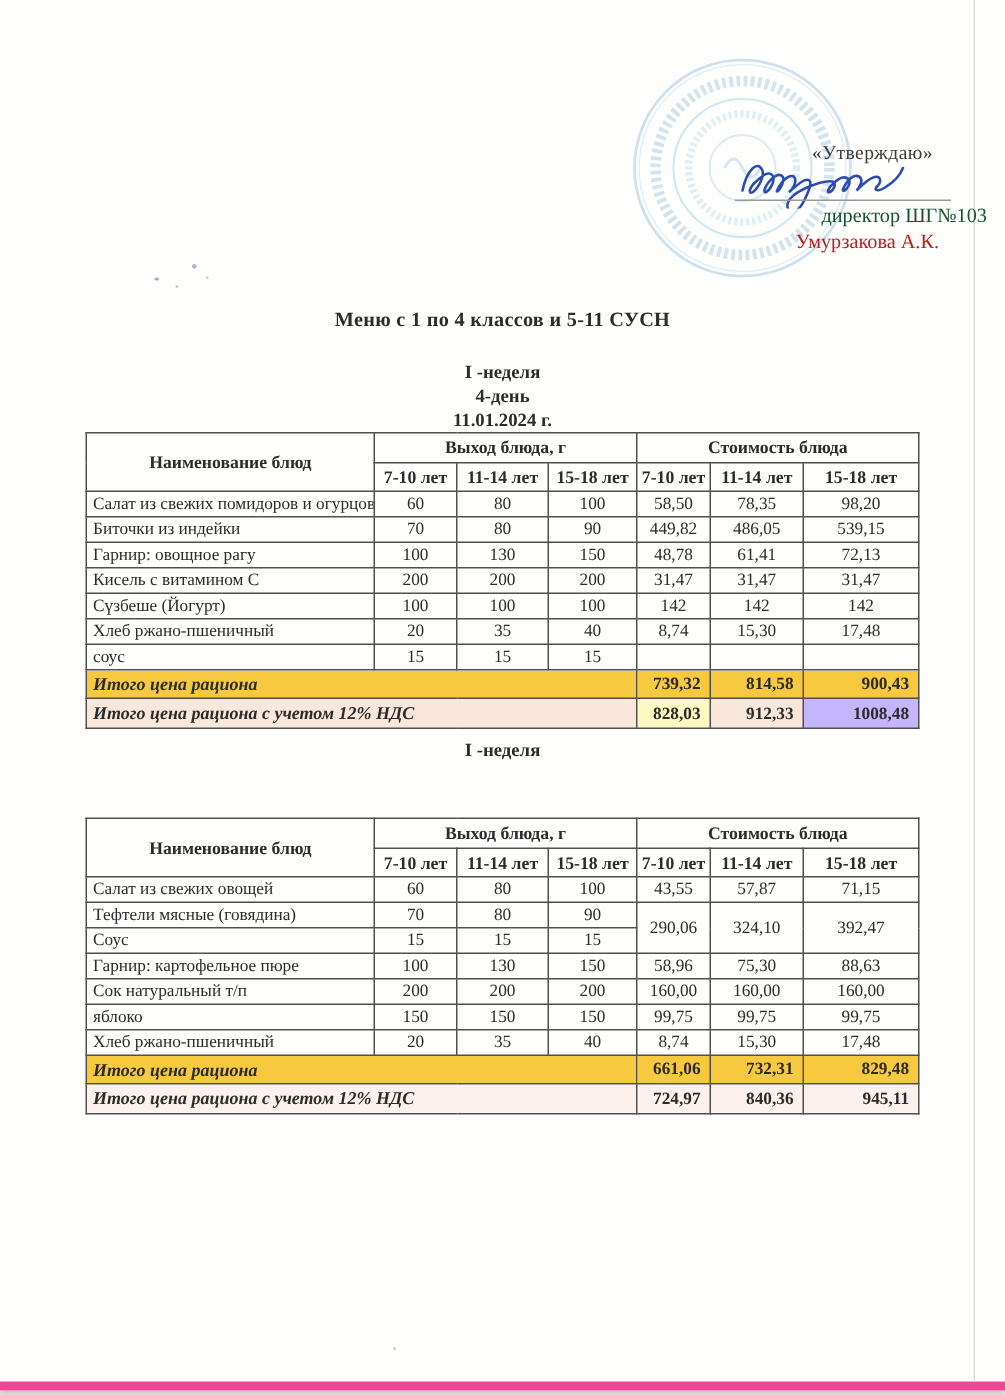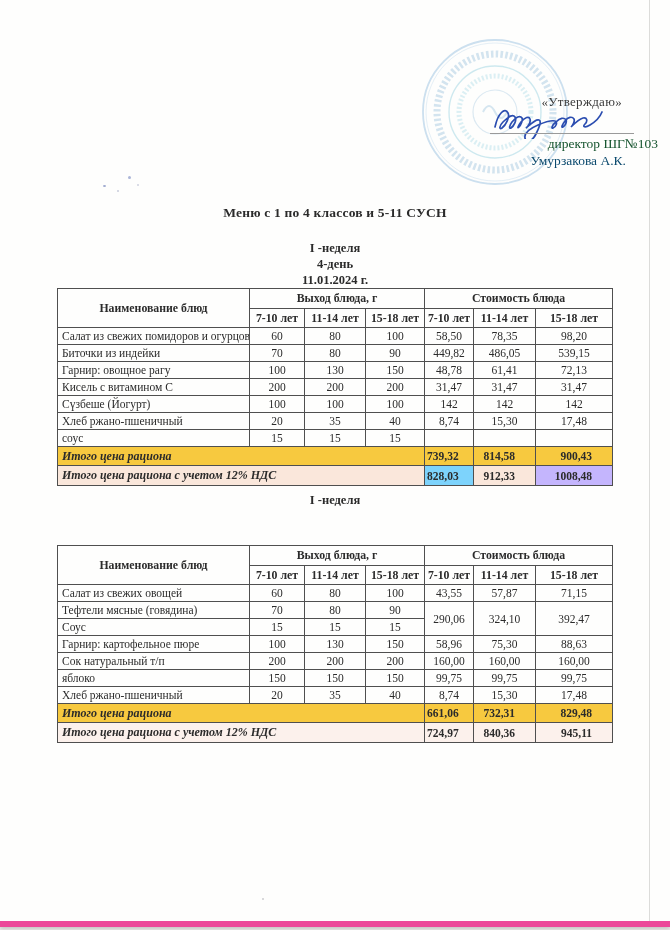--- a/index.html
+++ b/index.html
@@ -28,21 +28,21 @@
     text-align:right;font-size:13px;letter-spacing:.3px;color:#3a3a3a;
   }
   .signature{position:absolute;left:491px;top:101px;}
   .sig-line{position:absolute;left:490px;top:133px;width:144px;height:1px;background:#9a9a9a;}
   .director-line{
     position:absolute;left:490px;top:136px;width:168px;
     text-align:right;font-size:13.5px;color:#14532d;
   }
   .director-name{
     position:absolute;left:462px;top:153px;width:164px;
-    text-align:right;font-size:13.5px;color:#0c4a6e;
+    text-align:right;font-size:13.5px;color:#b91c1c;
   }
   .noise{position:absolute;border-radius:50%;}
   .n1{left:103px;top:185px;width:3px;height:2px;background:rgba(80,100,170,.55);}
   .n2{left:128px;top:176px;width:3px;height:3px;background:rgba(90,110,180,.5);}
   .n3{left:117px;top:190px;width:2px;height:2px;background:rgba(120,130,170,.4);}
   .n4{left:137px;top:184px;width:2px;height:2px;background:rgba(120,130,170,.35);}
   .n5{left:262px;top:898px;width:2px;height:2px;background:rgba(130,130,140,.4);}
   
   .doc-title{
     position:absolute;left:0;top:205px;width:670px;margin:0;
@@ -68,21 +68,21 @@
   .menu-table thead th{font-weight:bold;text-align:center;font-size:11.8px;height:18px;}
   .menu-table thead tr:first-child th{height:19px;}
   .menu-table td{height:16px;}
   .menu-table td.name{text-align:left;padding-left:4px;}
   .menu-table td.num{text-align:center;}
   .menu-table tr.total-row td{
     background:var(--yellow,#f7c93f);font-weight:bold;height:18px;
   }
   .menu-table tr.vat-row td{font-weight:bold;height:19px;}
   .menu-table td.t-label{font-style:italic;text-align:left;padding-left:4px;font-size:12px;}
-  .menu-table td.t-val{text-align:right;padding-right:20px;}
+  .menu-table td.t-val{text-align:right;padding-right:6px;}
 </style>
 </head>
 <body>
 
 <div class="page">
 
   <div class="fold-line"></div>
 
   <svg class="stamp" width="150" height="150" viewBox="0 0 150 150">
     <circle cx="75" cy="75" r="72" fill="none" stroke="rgba(127,178,217,.50)" stroke-width="1.8"></circle>
@@ -215,21 +215,21 @@
           <td class="num"></td>
         </tr>
         <tr class="total-row">
           <td class="t-label" colspan="4">Итого цена рациона</td>
           <td class="t-val">739,32</td>
           <td class="t-val">814,58</td>
           <td class="t-val">900,43</td>
         </tr>
         <tr class="vat-row">
           <td class="t-label" colspan="4" style="background: rgb(250, 231, 219);">Итого цена рациона с учетом 12% НДС</td>
-          <td class="t-val" style="background: #7dd3fc;">828,03</td>
+          <td class="t-val" style="background: #fef9c3;">828,03</td>
           <td class="t-val" style="background: rgb(250, 231, 219); text-align: right;">912,33</td>
           <td class="t-val" style="background: #c4b5fd;">1008,48</td>
         </tr>
       </tbody>
     </table>
 
   <div class="sec-head" id="sec-head-1">
     <div>I -неделя</div>
   </div>
   <table class="menu-table" id="table-1">

